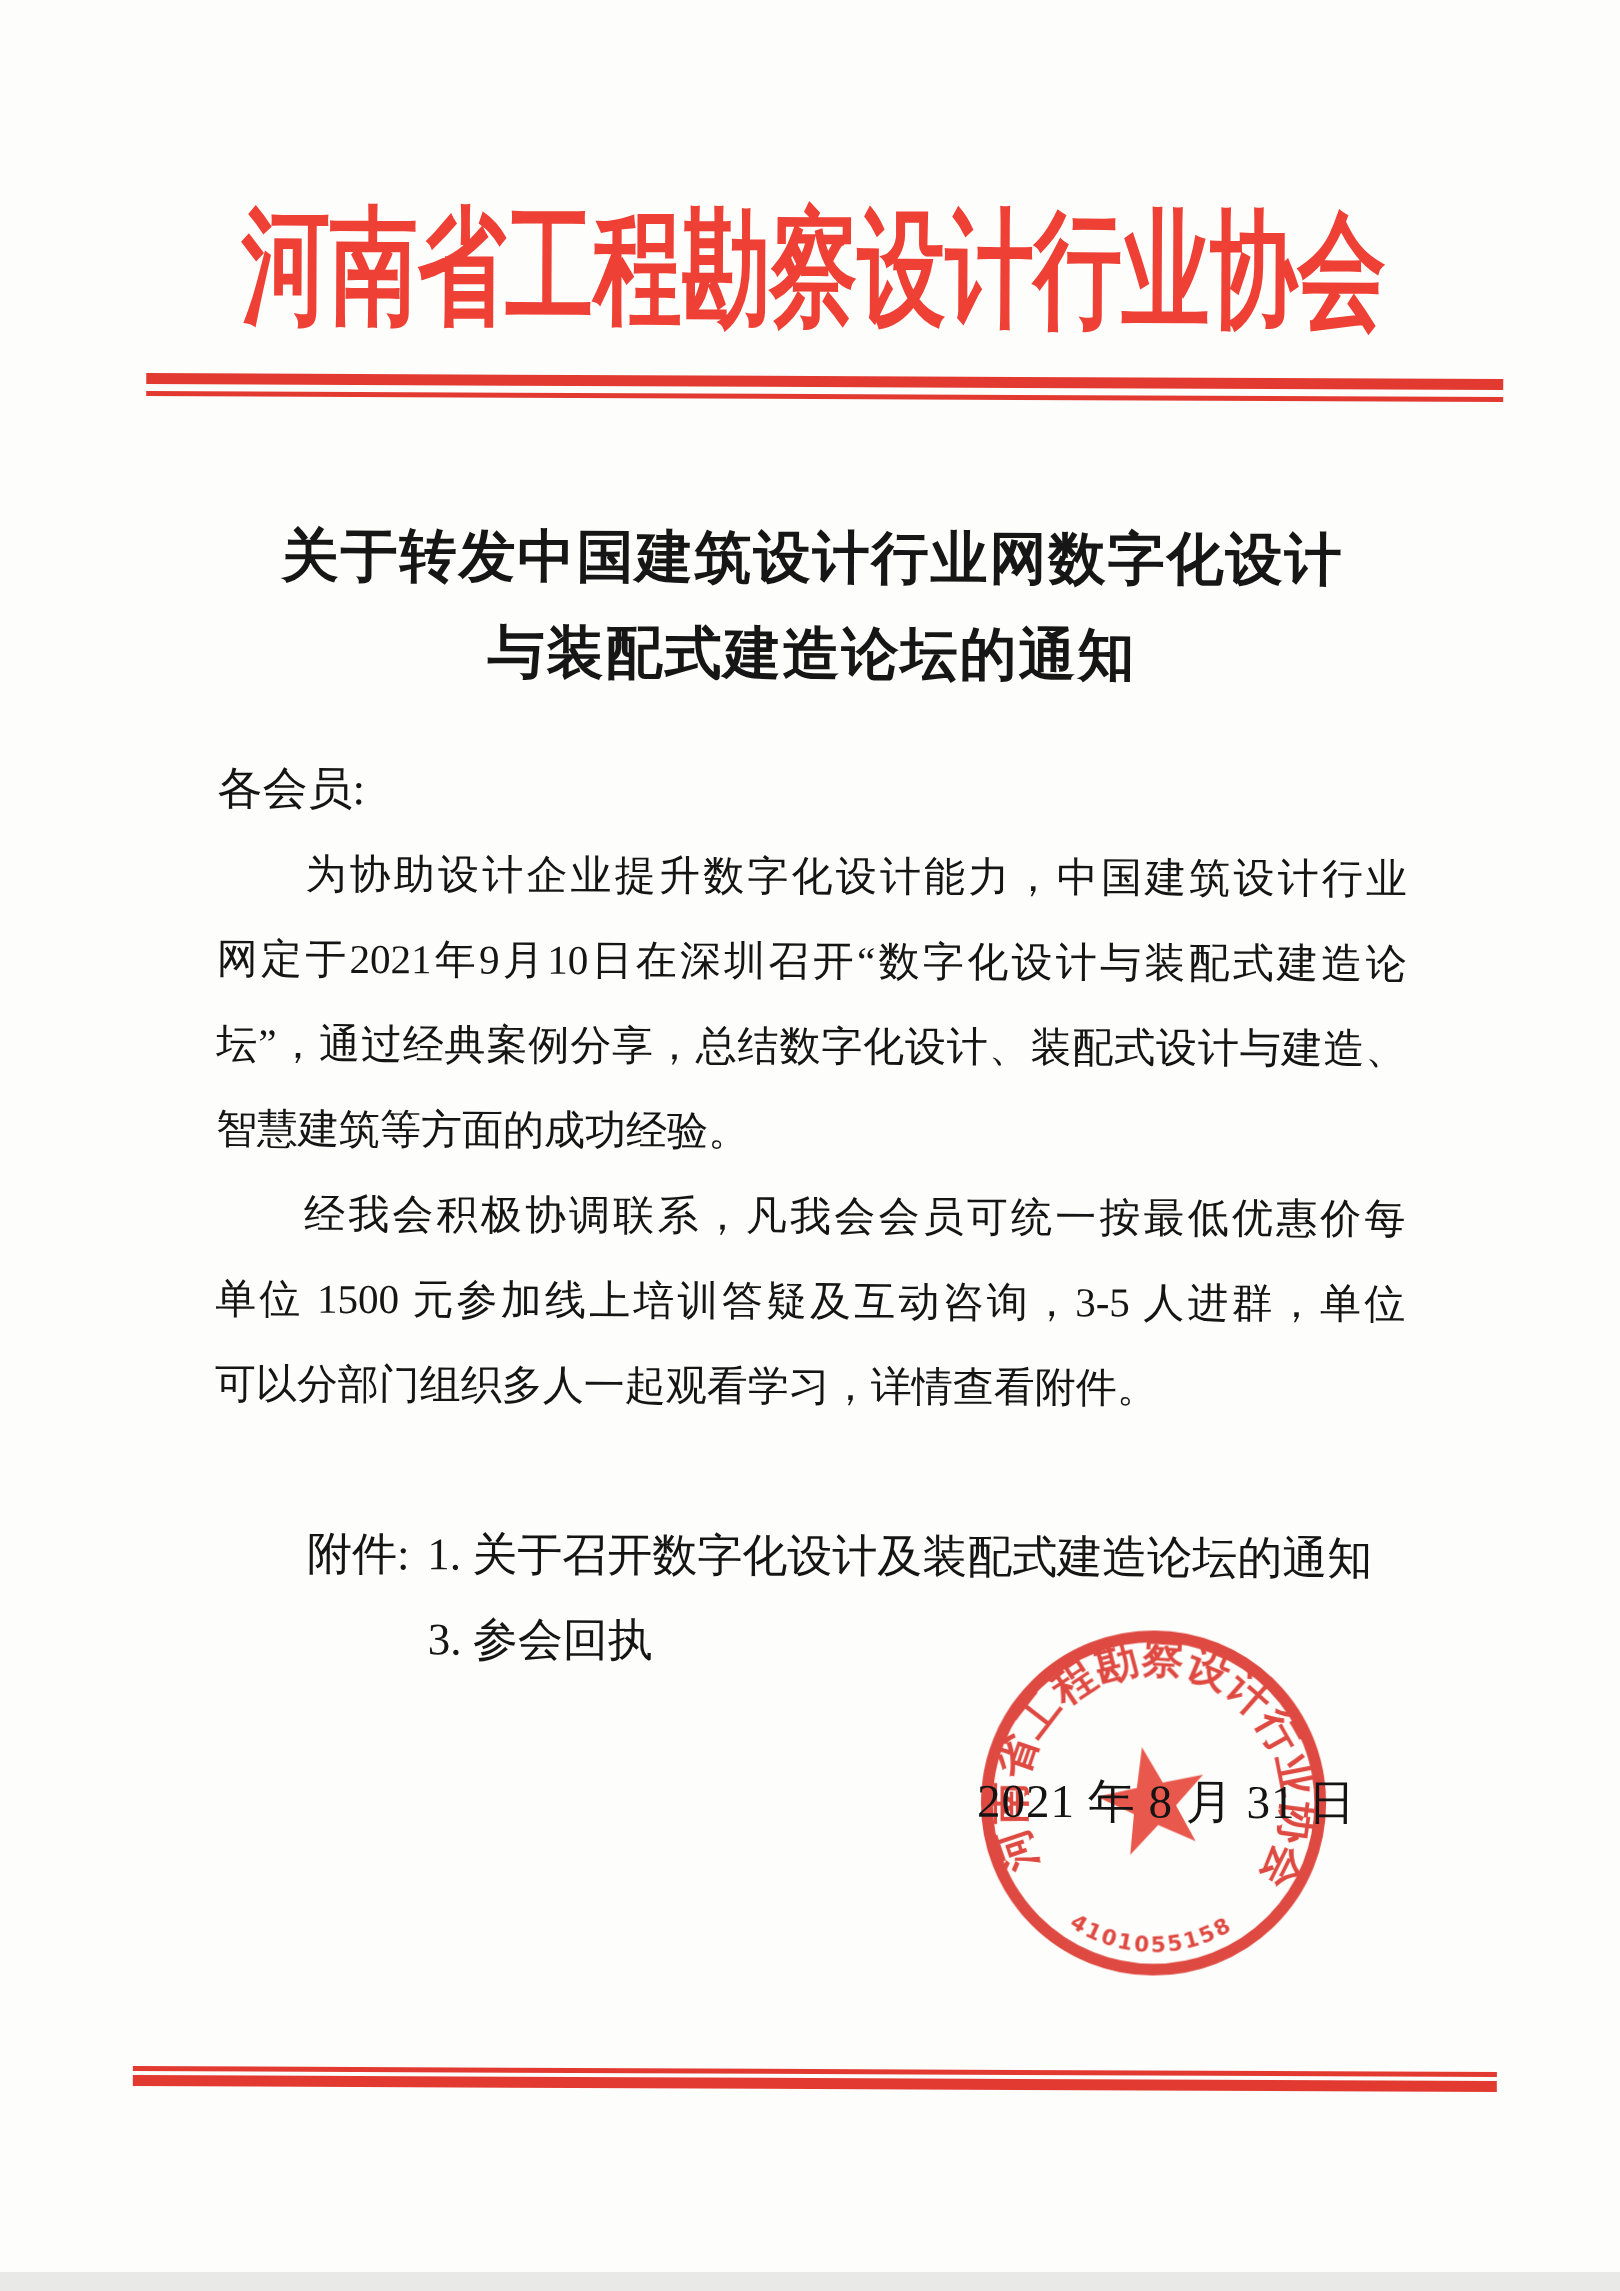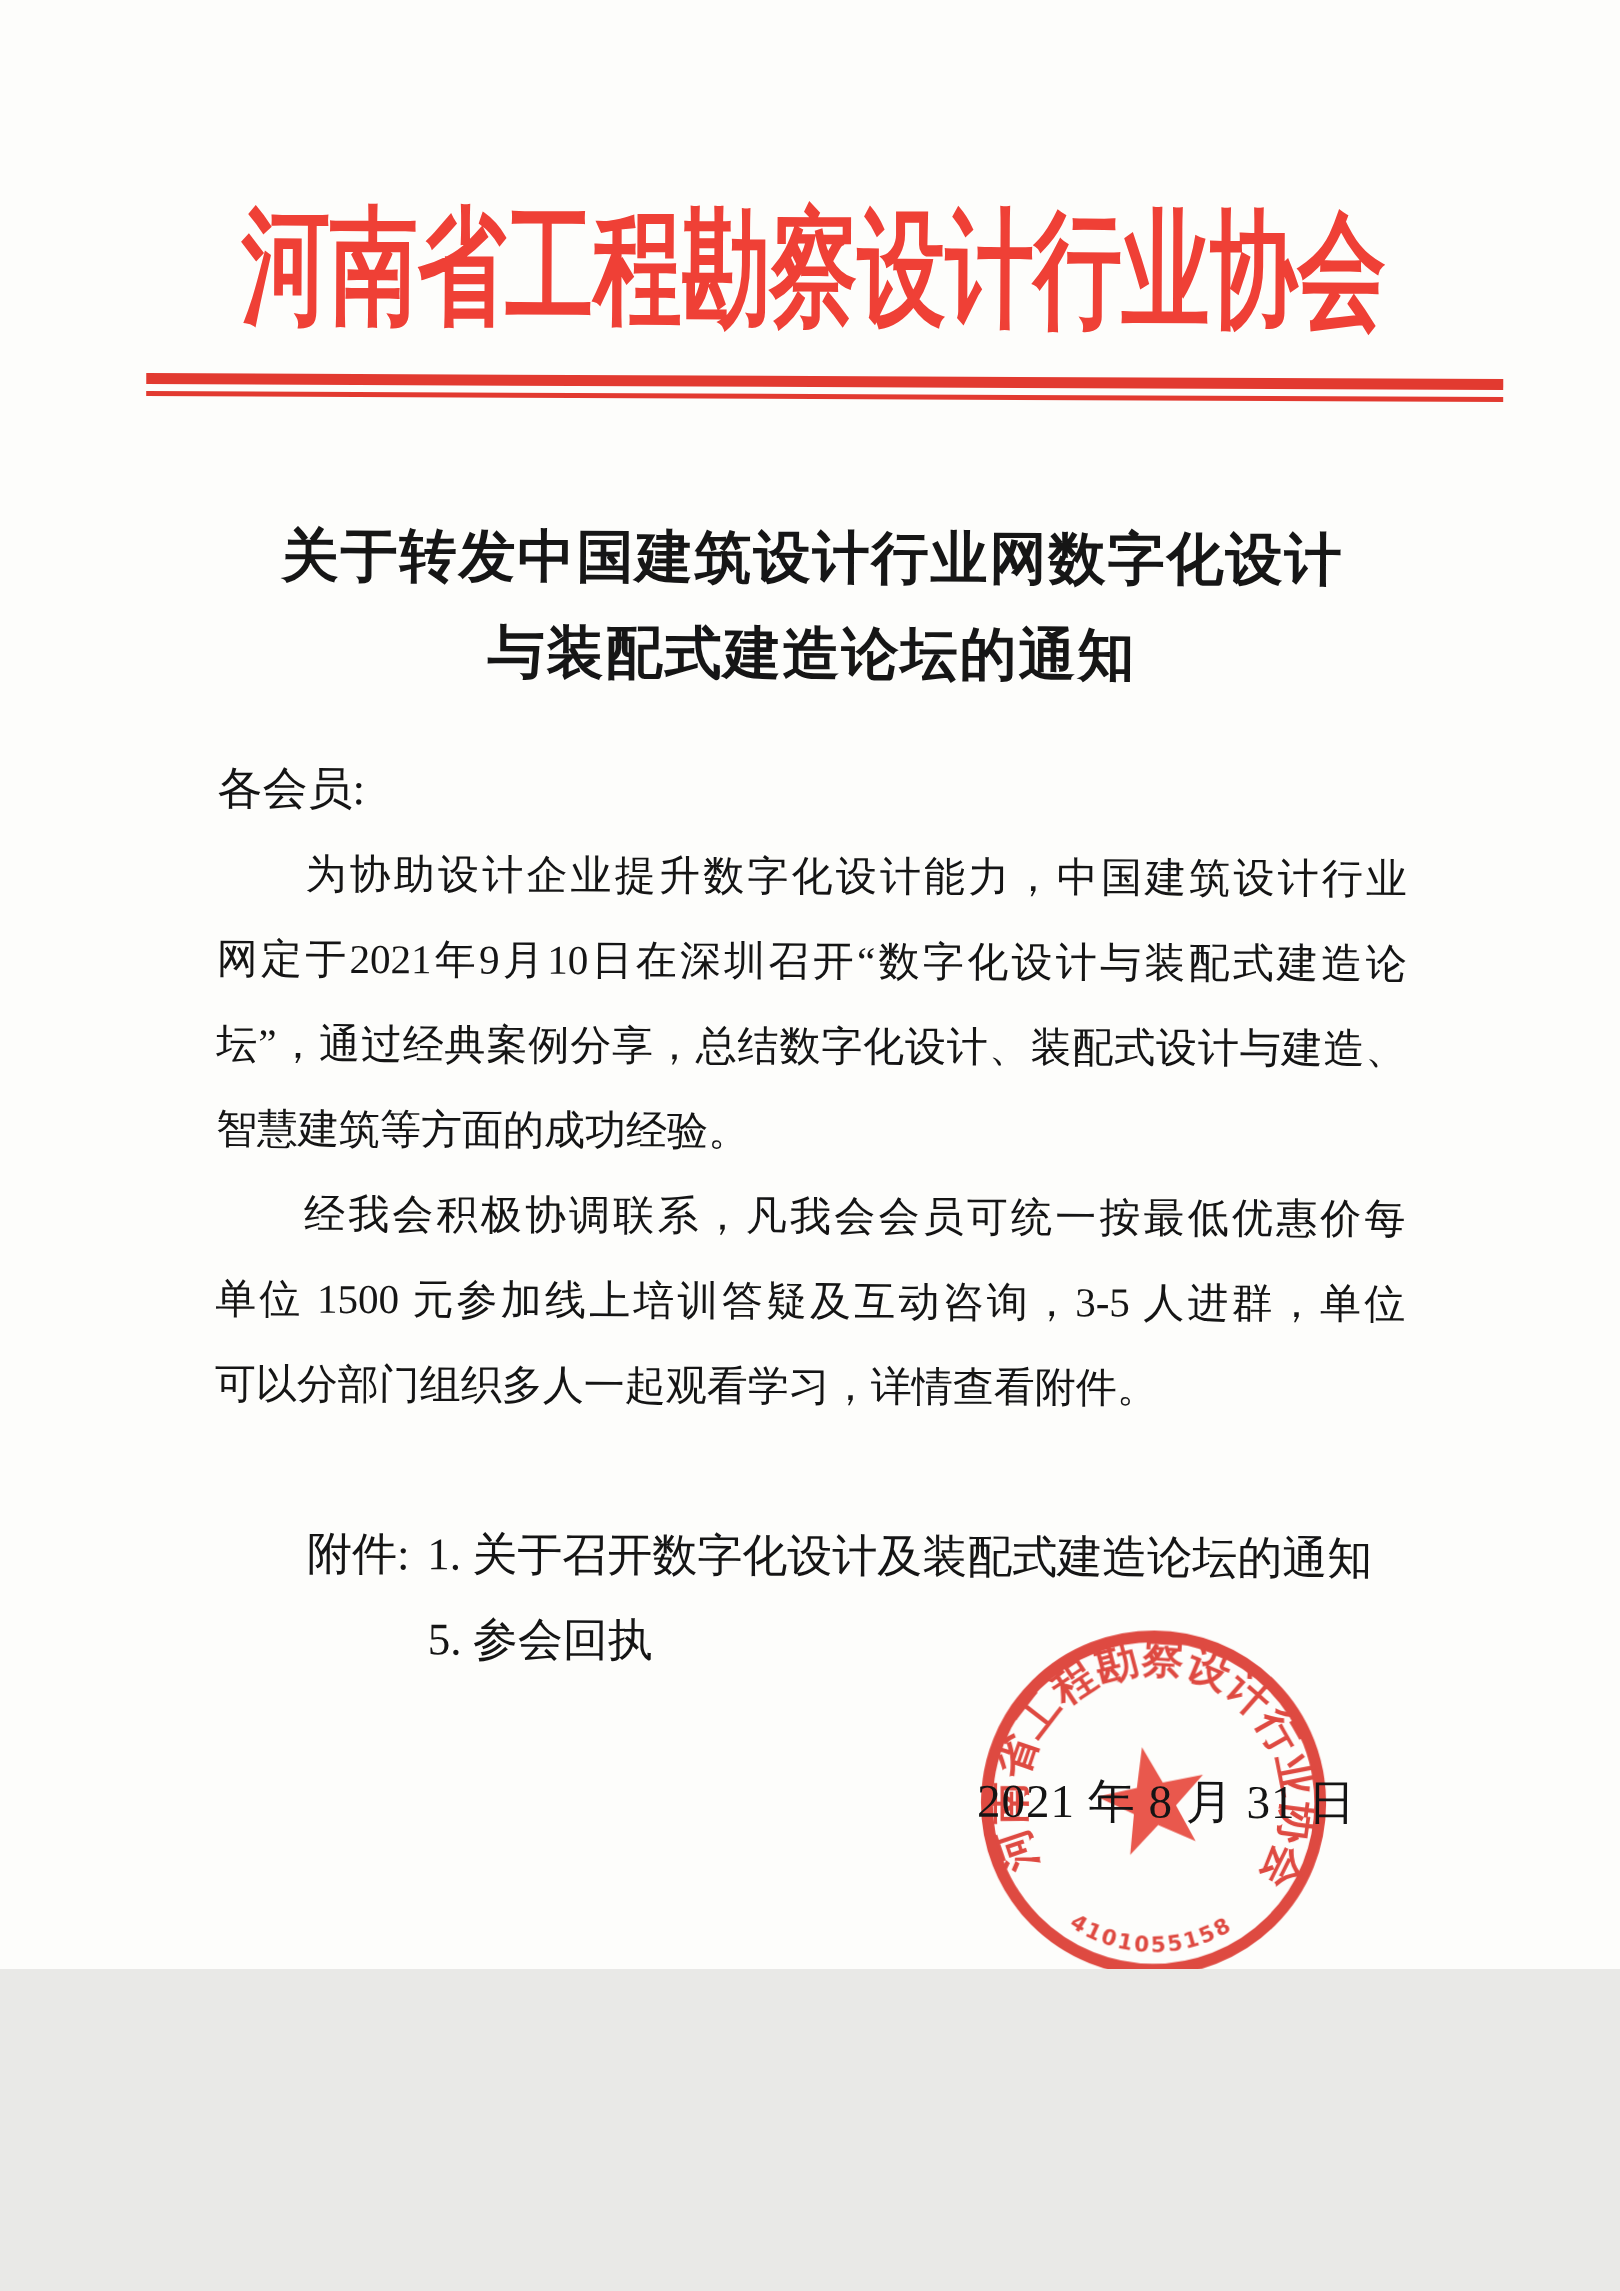--- a/index.html
+++ b/index.html
@@ -7,21 +7,21 @@
     --rule-red:#e23a30;
     --seal-red:#dc3a31;
     --star-red:#e74a3e;
     --ink-black:#1c1c1c;
     --page-bg:#fdfdfb;
   }
   html,body{margin:0;padding:0;}
   body{background:#e9e9e7;}
   .page{
     position:relative;
-    width:1620px;height:1969px;
+    width:1620px;height:2272px;
     background:var(--page-bg);
     overflow:hidden;
     font-family:"Liberation Serif","DejaVu Serif",serif;
     color:var(--ink-black);
   }
   .skew{
     position:absolute;inset:0;
     transform:rotate(0.25deg);
     transform-origin:810px 1127px;
   }
@@ -117,21 +117,21 @@
           <div class="line pline jline">单位 1500 元参加线上培训答疑及互动咨询，3-5 人进群，单位</div>
           <div class="line pline">可以分部门组织多人一起观看学习，详情查看附件。</div>
         </div>
 
       <div class="line spacer"></div>
 
       <div class="line att-line att-first">
         <span>附件:</span><span class="att-item">1. 关于召开数字化设计及装配式建造论坛的通知</span>
       </div>
       <div class="line att-line att-second">
-        <span>5. 参会回执</span>
+        <span>3. 参会回执</span>
       </div>
     </div>
 
     <svg class="seal" viewBox="0 0 360 360">
       <circle cx="180" cy="180" r="170" fill="none" stroke="var(--seal-red)" stroke-width="12"></circle>
       <polygon fill="var(--star-red)" transform="rotate(-12 180 180)" points="180,122 193.5,161.4 235.2,162.1 201.9,187.1 214.1,226.9 180,203 145.9,226.9 158.1,187.1 124.8,162.1 166.5,161.4"></polygon>
       <path id="sealArc" d="M 64.8 246.5 A 133 133 0 1 1 295.2 246.5" fill="none"></path>
       <path id="sealNum" d="M 92.7 304.5 A 152 152 0 0 0 267.3 304.5" fill="none"></path>
       <text class="seal-arc-text">
         <textPath href="#sealArc" startOffset="4">河南省工程勘察设计行业协会</textPath>

